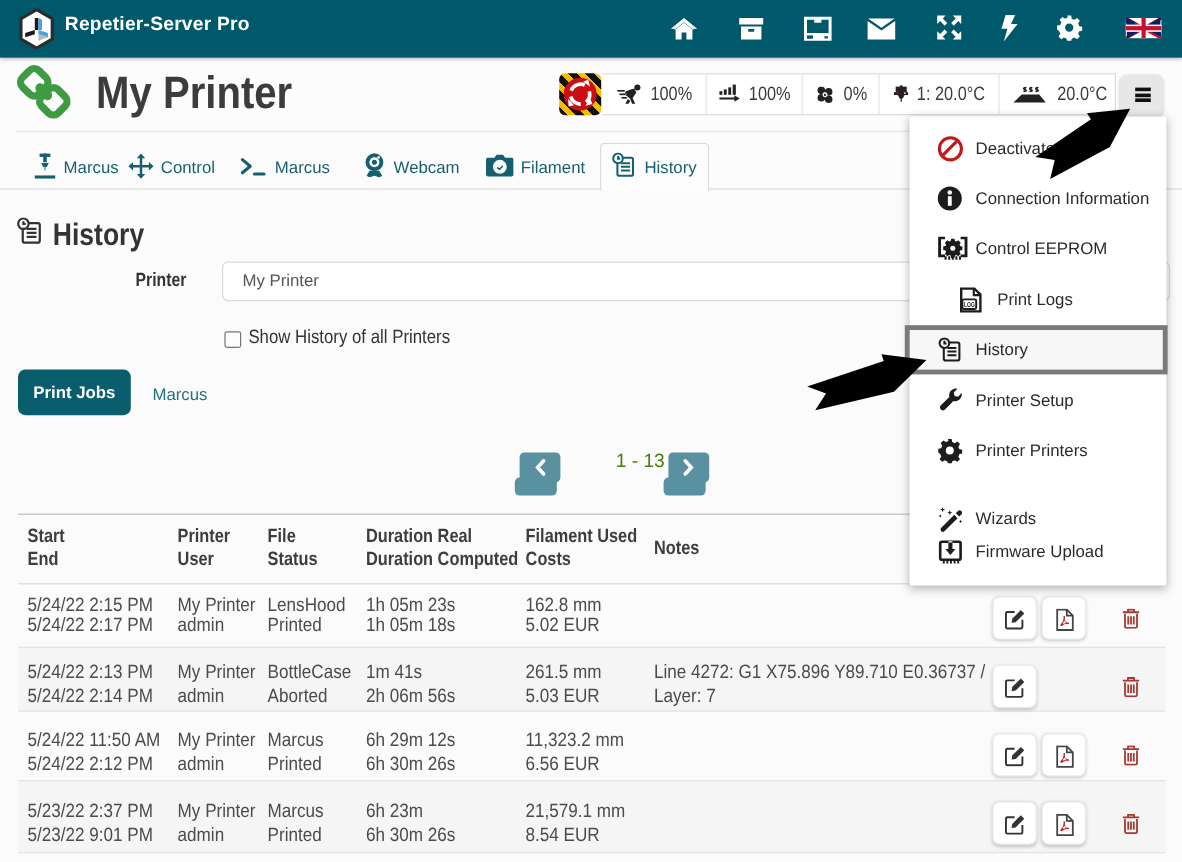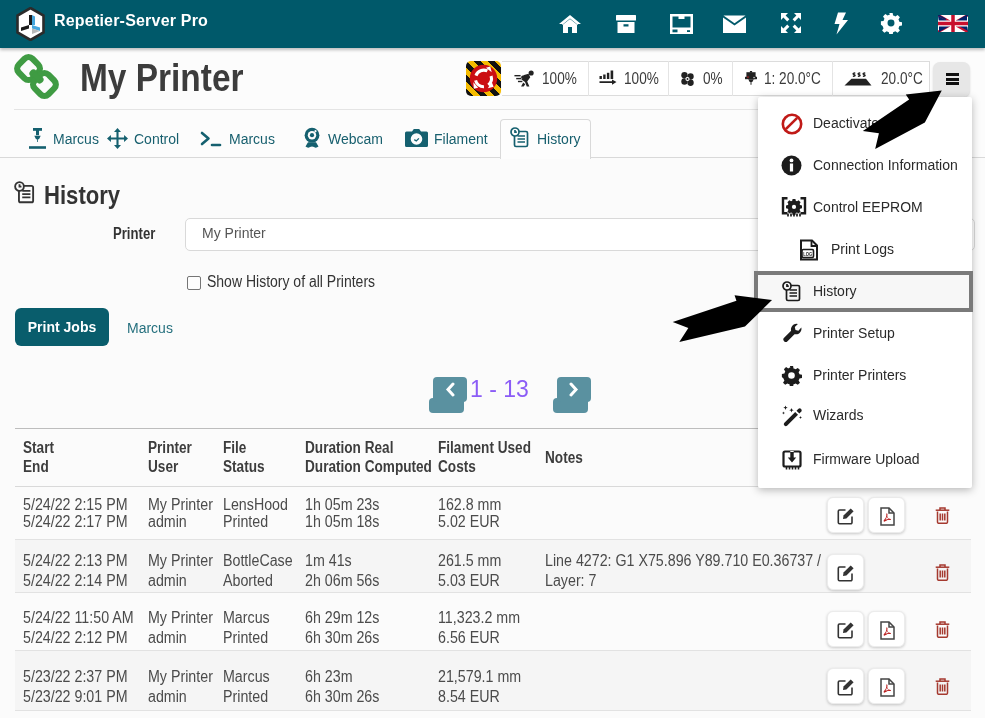--- a/index.html
+++ b/index.html
@@ -34,21 +34,21 @@
 #pselect { left:185px; top:218px; width:790px; height:33px; background:#fff; border:1px solid #d9d9d9; border-radius:5px; }
 #pselect span { position:absolute; left:16px; top:6px; font-size:14px; color:#555; }
 #checkbox { left:187px; top:276px; width:14px; height:14px; background:#fdfdfd; border:1px solid #757575; border-radius:2px; }
 #checklabel { left:207px; top:273px; font-size:16px; color:#333; transform:scaleX(0.875); transform-origin:left top; }
 #pjbtn { left:15px; top:308px; width:94px; height:38px; background:#095d6c; border-radius:6px; color:#fff; font-size:14px; font-weight:bold; text-align:center; line-height:38px; }
 #summary { left:127px; top:320px; font-size:14px; color:#25707e; }
 
 .pgbtn { width:34px; height:25px; background:#5a91a0; border-radius:4px; z-index:2; }
 .pglip { width:35px; height:15px; background:#5a91a0; border-radius:4px; z-index:1; }
 .pgbtn svg { position:absolute; left:11px; top:5px; }
-#pgtext { left:470px; top:376px; width:84px; text-align:left; font-size:23px; color:#8b5cf6; }
+#pgtext { left:470px; top:376px; width:84px; text-align:right; font-size:16px; color:#4d7c0f; }
 
 .hline { height:1px; left:15px; width:956px; }
 .cell { position:absolute; font-size:16px; color:#4b4b4b; white-space:nowrap; transform:scaleX(0.89); transform-origin:left top; }
 .hcell { position:absolute; font-size:16px; font-weight:bold; color:#3d3d3d; white-space:nowrap; transform:scaleX(0.85); transform-origin:left top; }
 .abtn { position:absolute; width:37px; height:36px; background:#fff; border:1px solid #ececec; border-radius:6px; box-shadow:0 1px 3px rgba(0,0,0,.2); }
 .abtn svg { position:absolute; left:9px; top:9px; }
 .trash { position:absolute; }
 
 #menu { left:758px; top:97px; width:214px; height:391px; background:#fff; box-shadow:0 2px 8px rgba(0,0,0,.28); border-radius:2px; z-index:40; }
 .mitem { position:absolute; left:0; width:214px; height:42px; }
@@ -518,21 +518,21 @@
         <path d="M20.3 4.4 A 5.6 5.6 0 0 1 13.5 11.2 L6.5 18.2 A 2.4 2.4 0 0 1 3.1 14.8 L10.1 7.8 A 5.6 5.6 0 0 1 16.9 1 L13.8 4.1 L14.5 7 L17.4 7.7 Z"></path>
       </svg>
   <span>Printer Setup</span>
     </div>
 <div class="mitem abs" style="left:758px;top:355px;z-index:42">
   <svg width="21" height="21" viewBox="0 0 24 24" fill="#1c1c1c">
         <path d="M10.2 1h3.6l.5 2.9a8 8 0 0 1 2.4 1l2.5-1.6 2.5 2.5-1.6 2.5a8 8 0 0 1 1 2.4l2.9.5v3.6l-2.9.5a8 8 0 0 1-1 2.4l1.6 2.5-2.5 2.5-2.5-1.6a8 8 0 0 1-2.4 1l-.5 2.9h-3.6l-.5-2.9a8 8 0 0 1-2.4-1l-2.5 1.6-2.5-2.5 1.6-2.5a8 8 0 0 1-1-2.4L1 13.8v-3.6l2.9-.5a8 8 0 0 1 1-2.4L3.3 4.8l2.5-2.5 2.5 1.6a8 8 0 0 1 2.4-1zM12 8.2a3.8 3.8 0 1 0 0 7.6 3.8 3.8 0 0 0 0-7.6z"></path>
       </svg>
   <span>Printer Printers</span>
     </div>
-<div class="mitem abs" style="left:758px;top:395px;z-index:42">
+<div class="mitem abs" style="left:758px;top:412px;z-index:42">
   <svg width="22" height="22" viewBox="0 0 22 22" fill="#1c1c1c">
         <path d="M14.2 7 L17 9.8 L6 20.8 A 2 2 0 0 1 3.2 18 Z"></path>
         <path d="M15.5 5.7 L18.3 8.5 L20.3 6.5 A 2 2 0 0 0 17.5 3.7 Z"></path>
         <path d="M10.5 3 L11.1 4.6 L12.7 5.2 L11.1 5.8 L10.5 7.4 L9.9 5.8 L8.3 5.2 L9.9 4.6 Z"></path>
         <path d="M4.5 0.5 L5.1 2.1 L6.7 2.7 L5.1 3.3 L4.5 4.9 L3.9 3.3 L2.3 2.7 L3.9 2.1 Z"></path>
         <path d="M2.5 6.5 L2.9 7.6 L4 8 L2.9 8.4 L2.5 9.5 L2.1 8.4 L1 8 L2.1 7.6 Z"></path>
         <path d="M19.5 11 L19.9 12.1 L21 12.5 L19.9 12.9 L19.5 14 L19.1 12.9 L18 12.5 L19.1 12.1 Z"></path>
       </svg>
   <span>Wizards</span>
     </div>

